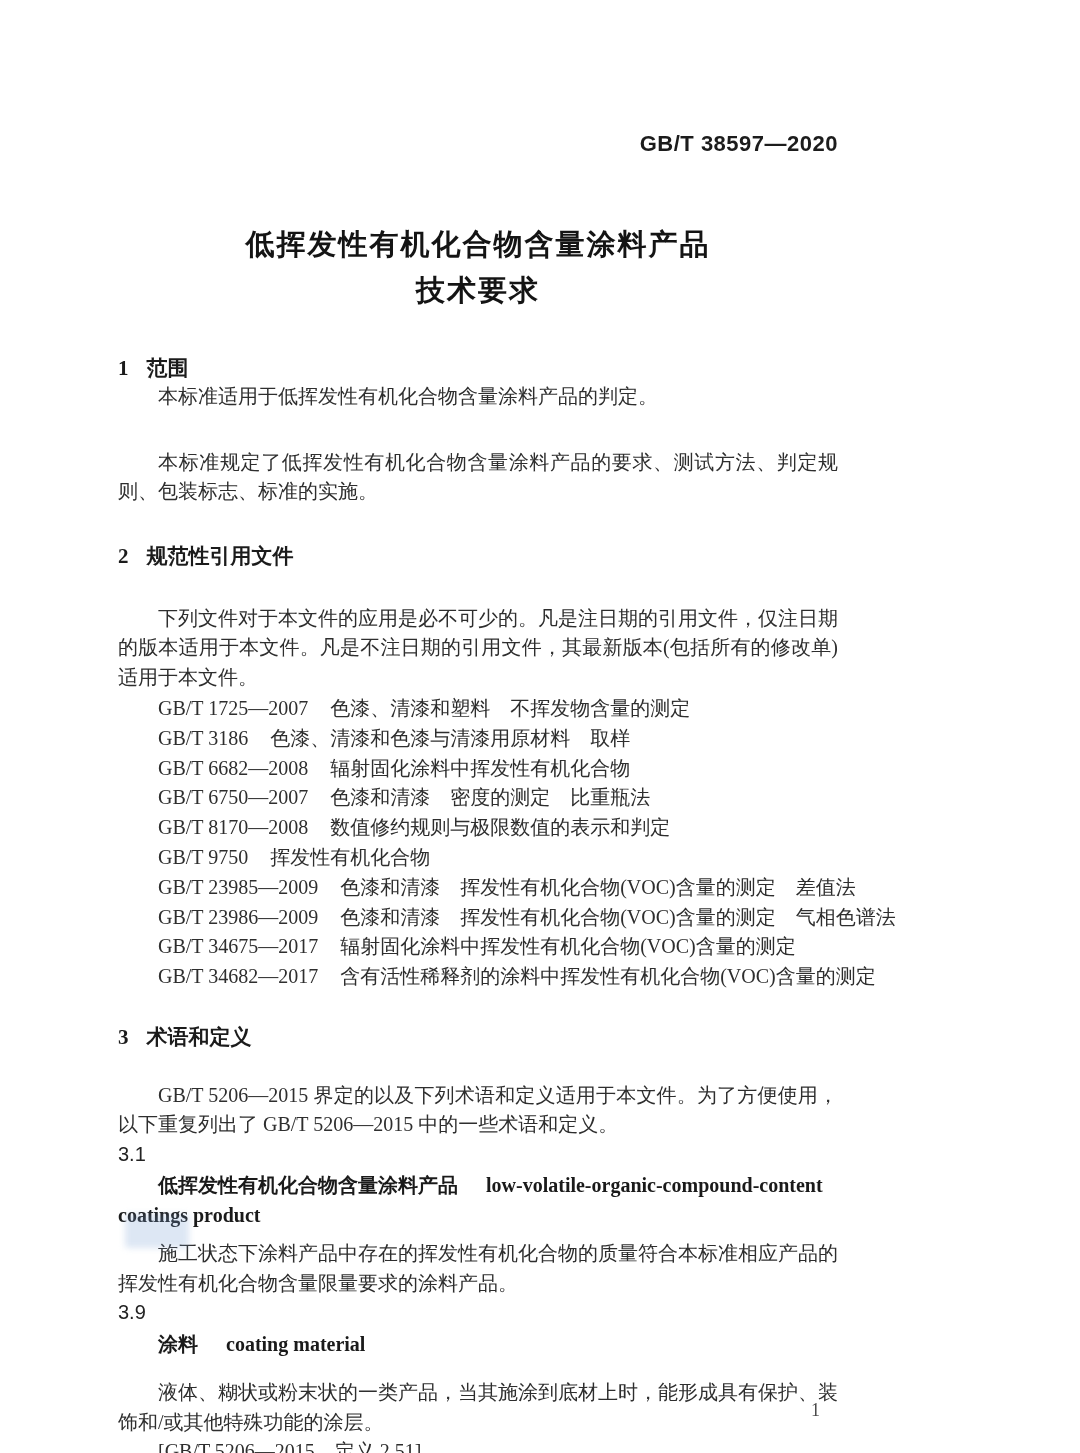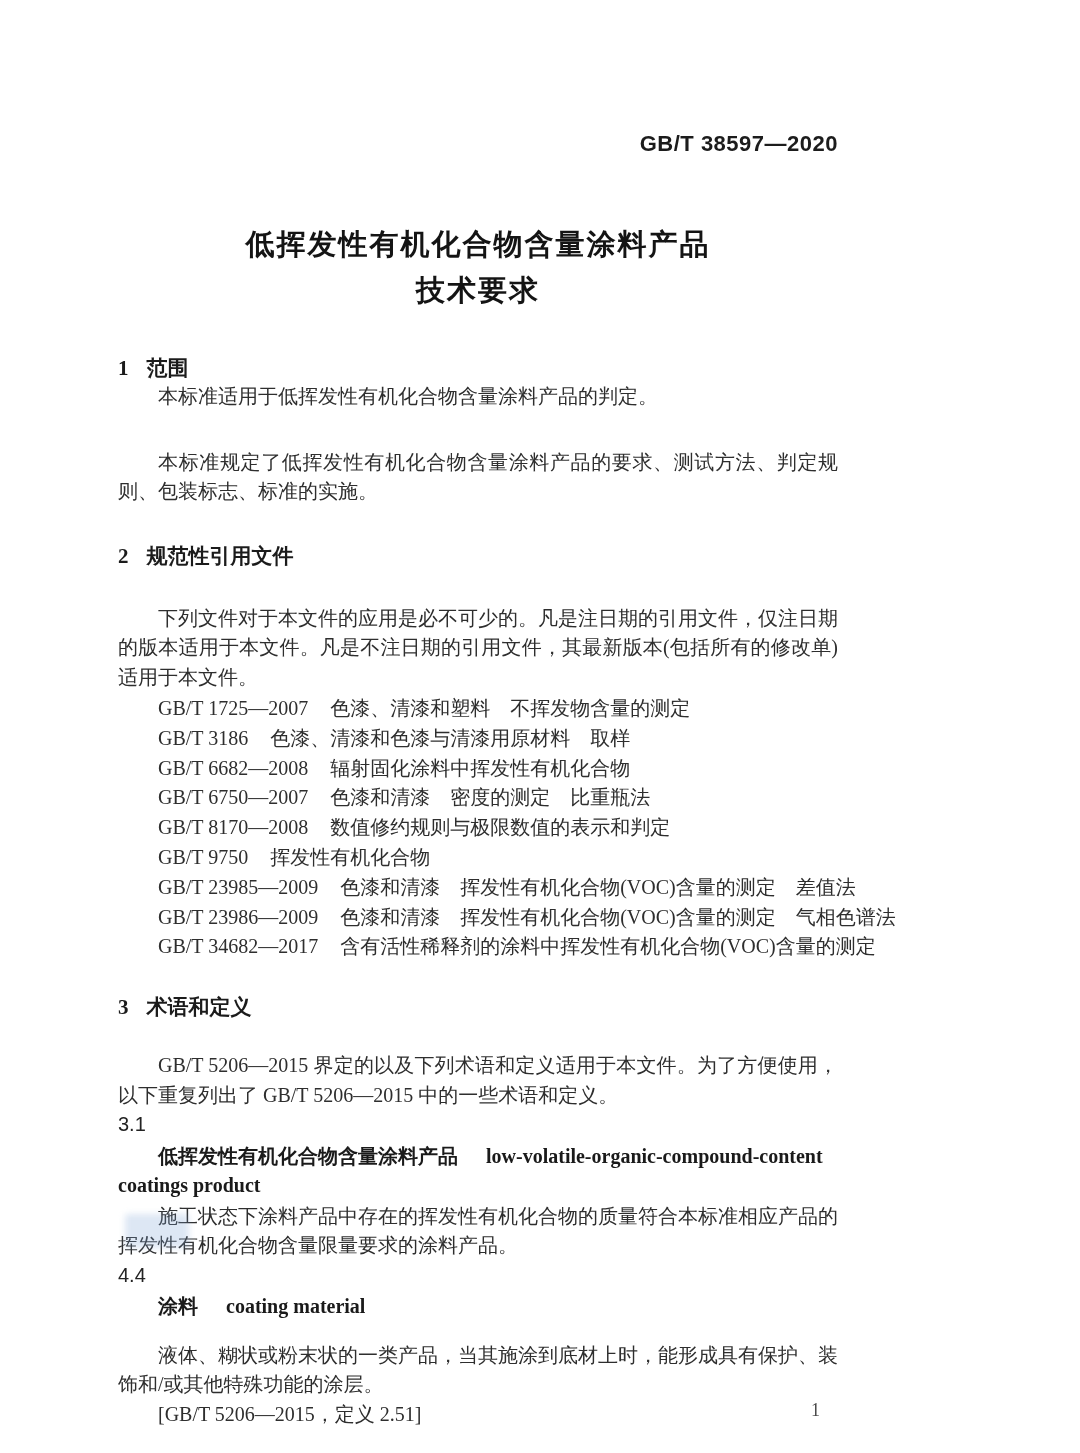--- a/index.html
+++ b/index.html
@@ -89,21 +89,21 @@
     line-height: 29.5px;
     text-indent: 40px;
     font-weight: bold;
     color: #1a1a1a;
   }
   .term-zh {
     font-family: "Liberation Sans", "DejaVu Sans", sans-serif;
     margin-right: 28px;
   }
   .term-en { font-family: "Liberation Serif", "DejaVu Serif", serif; }
-  p.definition { margin-top: 1px; }
+  p.definition { margin-top: 9px; }
   p.def-32 { margin-top: 19px; }
   p.source-line {
     margin: 0;
     font-size: 20px;
     line-height: 29.5px;
     text-indent: 40px;
     color: #2e2e2e;
   }
   .page-number {
     position: absolute;
@@ -153,37 +153,38 @@
       <p class="body after-heading-2">下列文件对于本文件的应用是必不可少的。凡是注日期的引用文件，仅注日期的版本适用于本文件。凡是不注日期的引用文件，其最新版本(包括所有的修改单)适用于本文件。</p>
       <ul class="refs">
         <li><span class="ref-code">GB/T 1725—2007</span><span>色漆、清漆和塑料　不挥发物含量的测定</span></li>
         <li><span class="ref-code">GB/T 3186</span><span>色漆、清漆和色漆与清漆用原材料　取样</span></li>
         <li><span class="ref-code">GB/T 6682—2008</span><span>辐射固化涂料中挥发性有机化合物</span></li>
         <li><span class="ref-code">GB/T 6750—2007</span><span>色漆和清漆　密度的测定　比重瓶法</span></li>
         <li><span class="ref-code">GB/T 8170—2008</span><span>数值修约规则与极限数值的表示和判定</span></li>
         <li><span class="ref-code">GB/T 9750</span><span>挥发性有机化合物</span></li>
         <li><span class="ref-code">GB/T 23985—2009</span><span>色漆和清漆　挥发性有机化合物(VOC)含量的测定　差值法</span></li>
         <li><span class="ref-code">GB/T 23986—2009</span><span>色漆和清漆　挥发性有机化合物(VOC)含量的测定　气相色谱法</span></li>
+        <li><span class="ref-code">GB/T 34675—2017</span><span>辐射固化涂料中挥发性有机化合物(VOC)含量的测定</span></li>
         <li><span class="ref-code">GB/T 34682—2017</span><span>含有活性稀释剂的涂料中挥发性有机化合物(VOC)含量的测定</span></li>
       </ul>
     </div>
 
     <div>
       <h2 class="sec-heading h3-terms">
         <span class="num">3</span><span>术语和定义</span>
       </h2>
       <p class="body after-heading-3">GB/T 5206—2015 界定的以及下列术语和定义适用于本文件。为了方便使用，以下重复列出了 GB/T 5206—2015 中的一些术语和定义。</p>
 
       <p class="clause-num clause-31">3.1</p>
       <p class="term-line">
         <span class="term-zh">低挥发性有机化合物含量涂料产品</span><span class="term-en">low-volatile-organic-compound-content coatings product</span>
       </p>
       <p class="body definition">施工状态下涂料产品中存在的挥发性有机化合物的质量符合本标准相应产品的挥发性有机化合物含量限量要求的涂料产品。</p>
 
-      <p class="clause-num clause-32">4.4</p>
+      <p class="clause-num clause-32">3.9</p>
       <p class="term-line">
         <span class="term-zh">涂料</span><span class="term-en">coating material</span>
       </p>
       <p class="body definition def-32">液体、糊状或粉末状的一类产品，当其施涂到底材上时，能形成具有保护、装饰和/或其他特殊功能的涂层。</p>
       <p class="source-line">[GB/T 5206—2015，定义 2.51]</p>
     </div>
 
   </div>
 
   <div class="watermark-smudge"></div>

